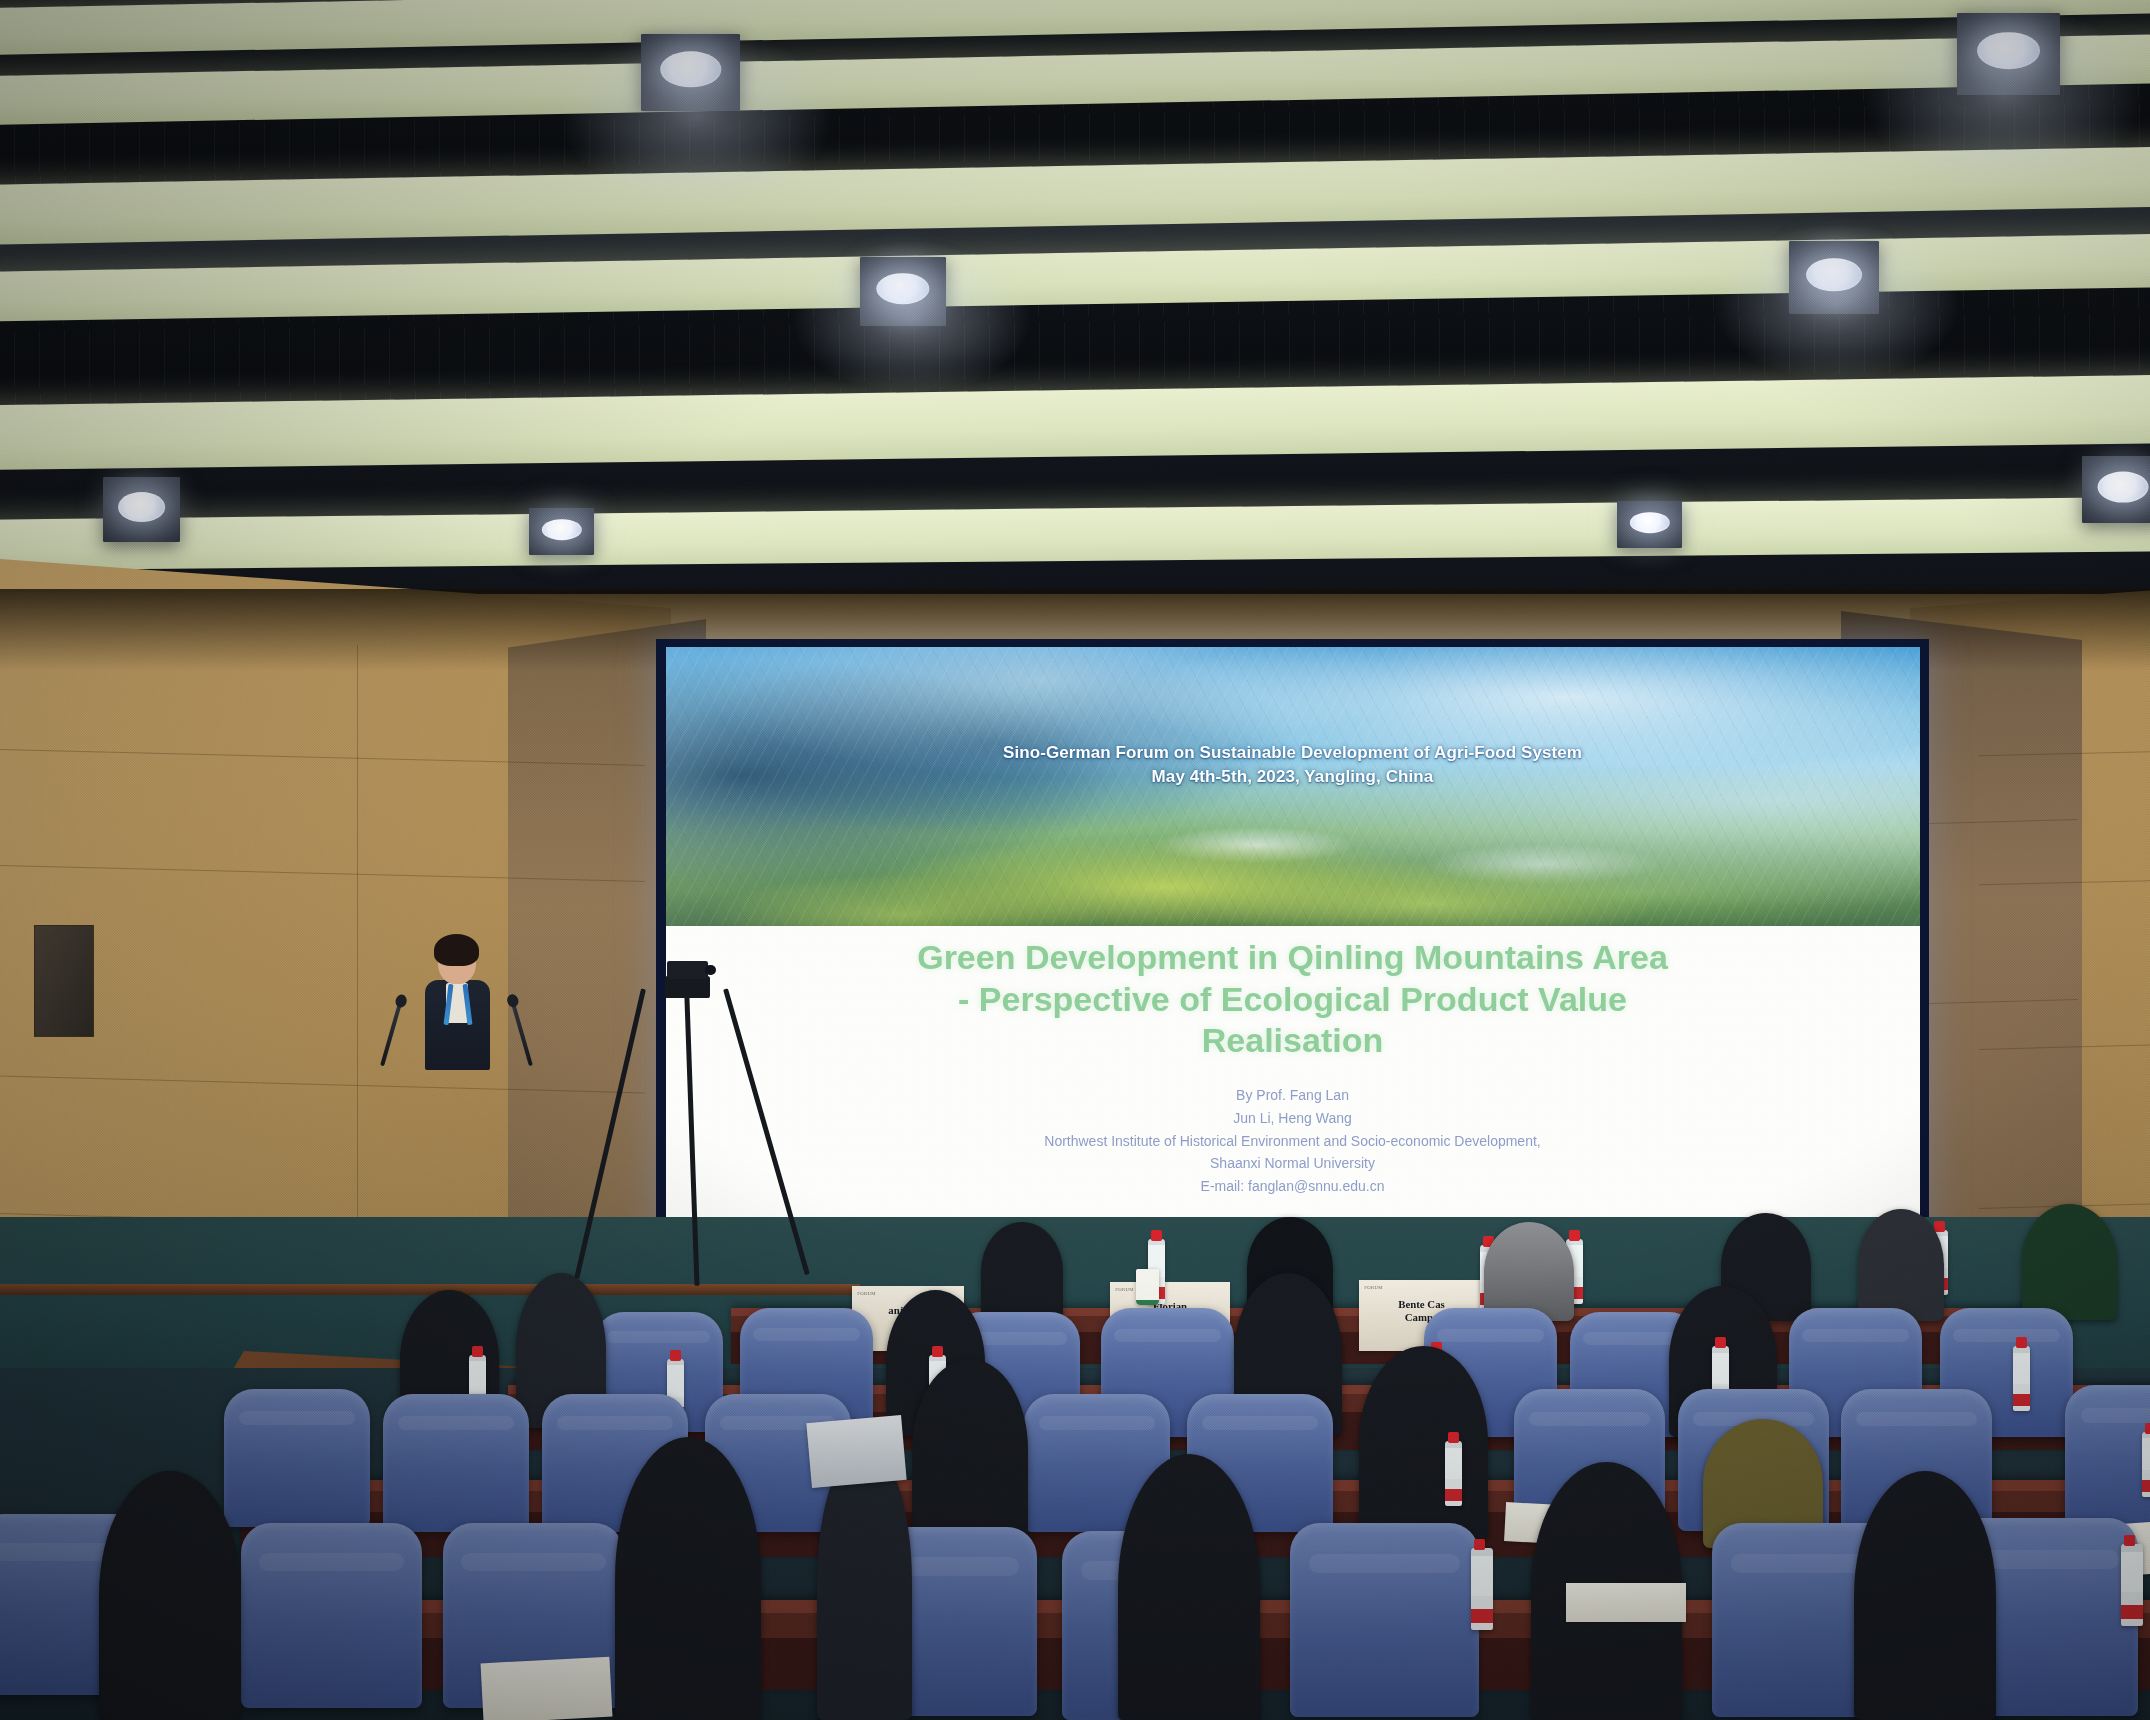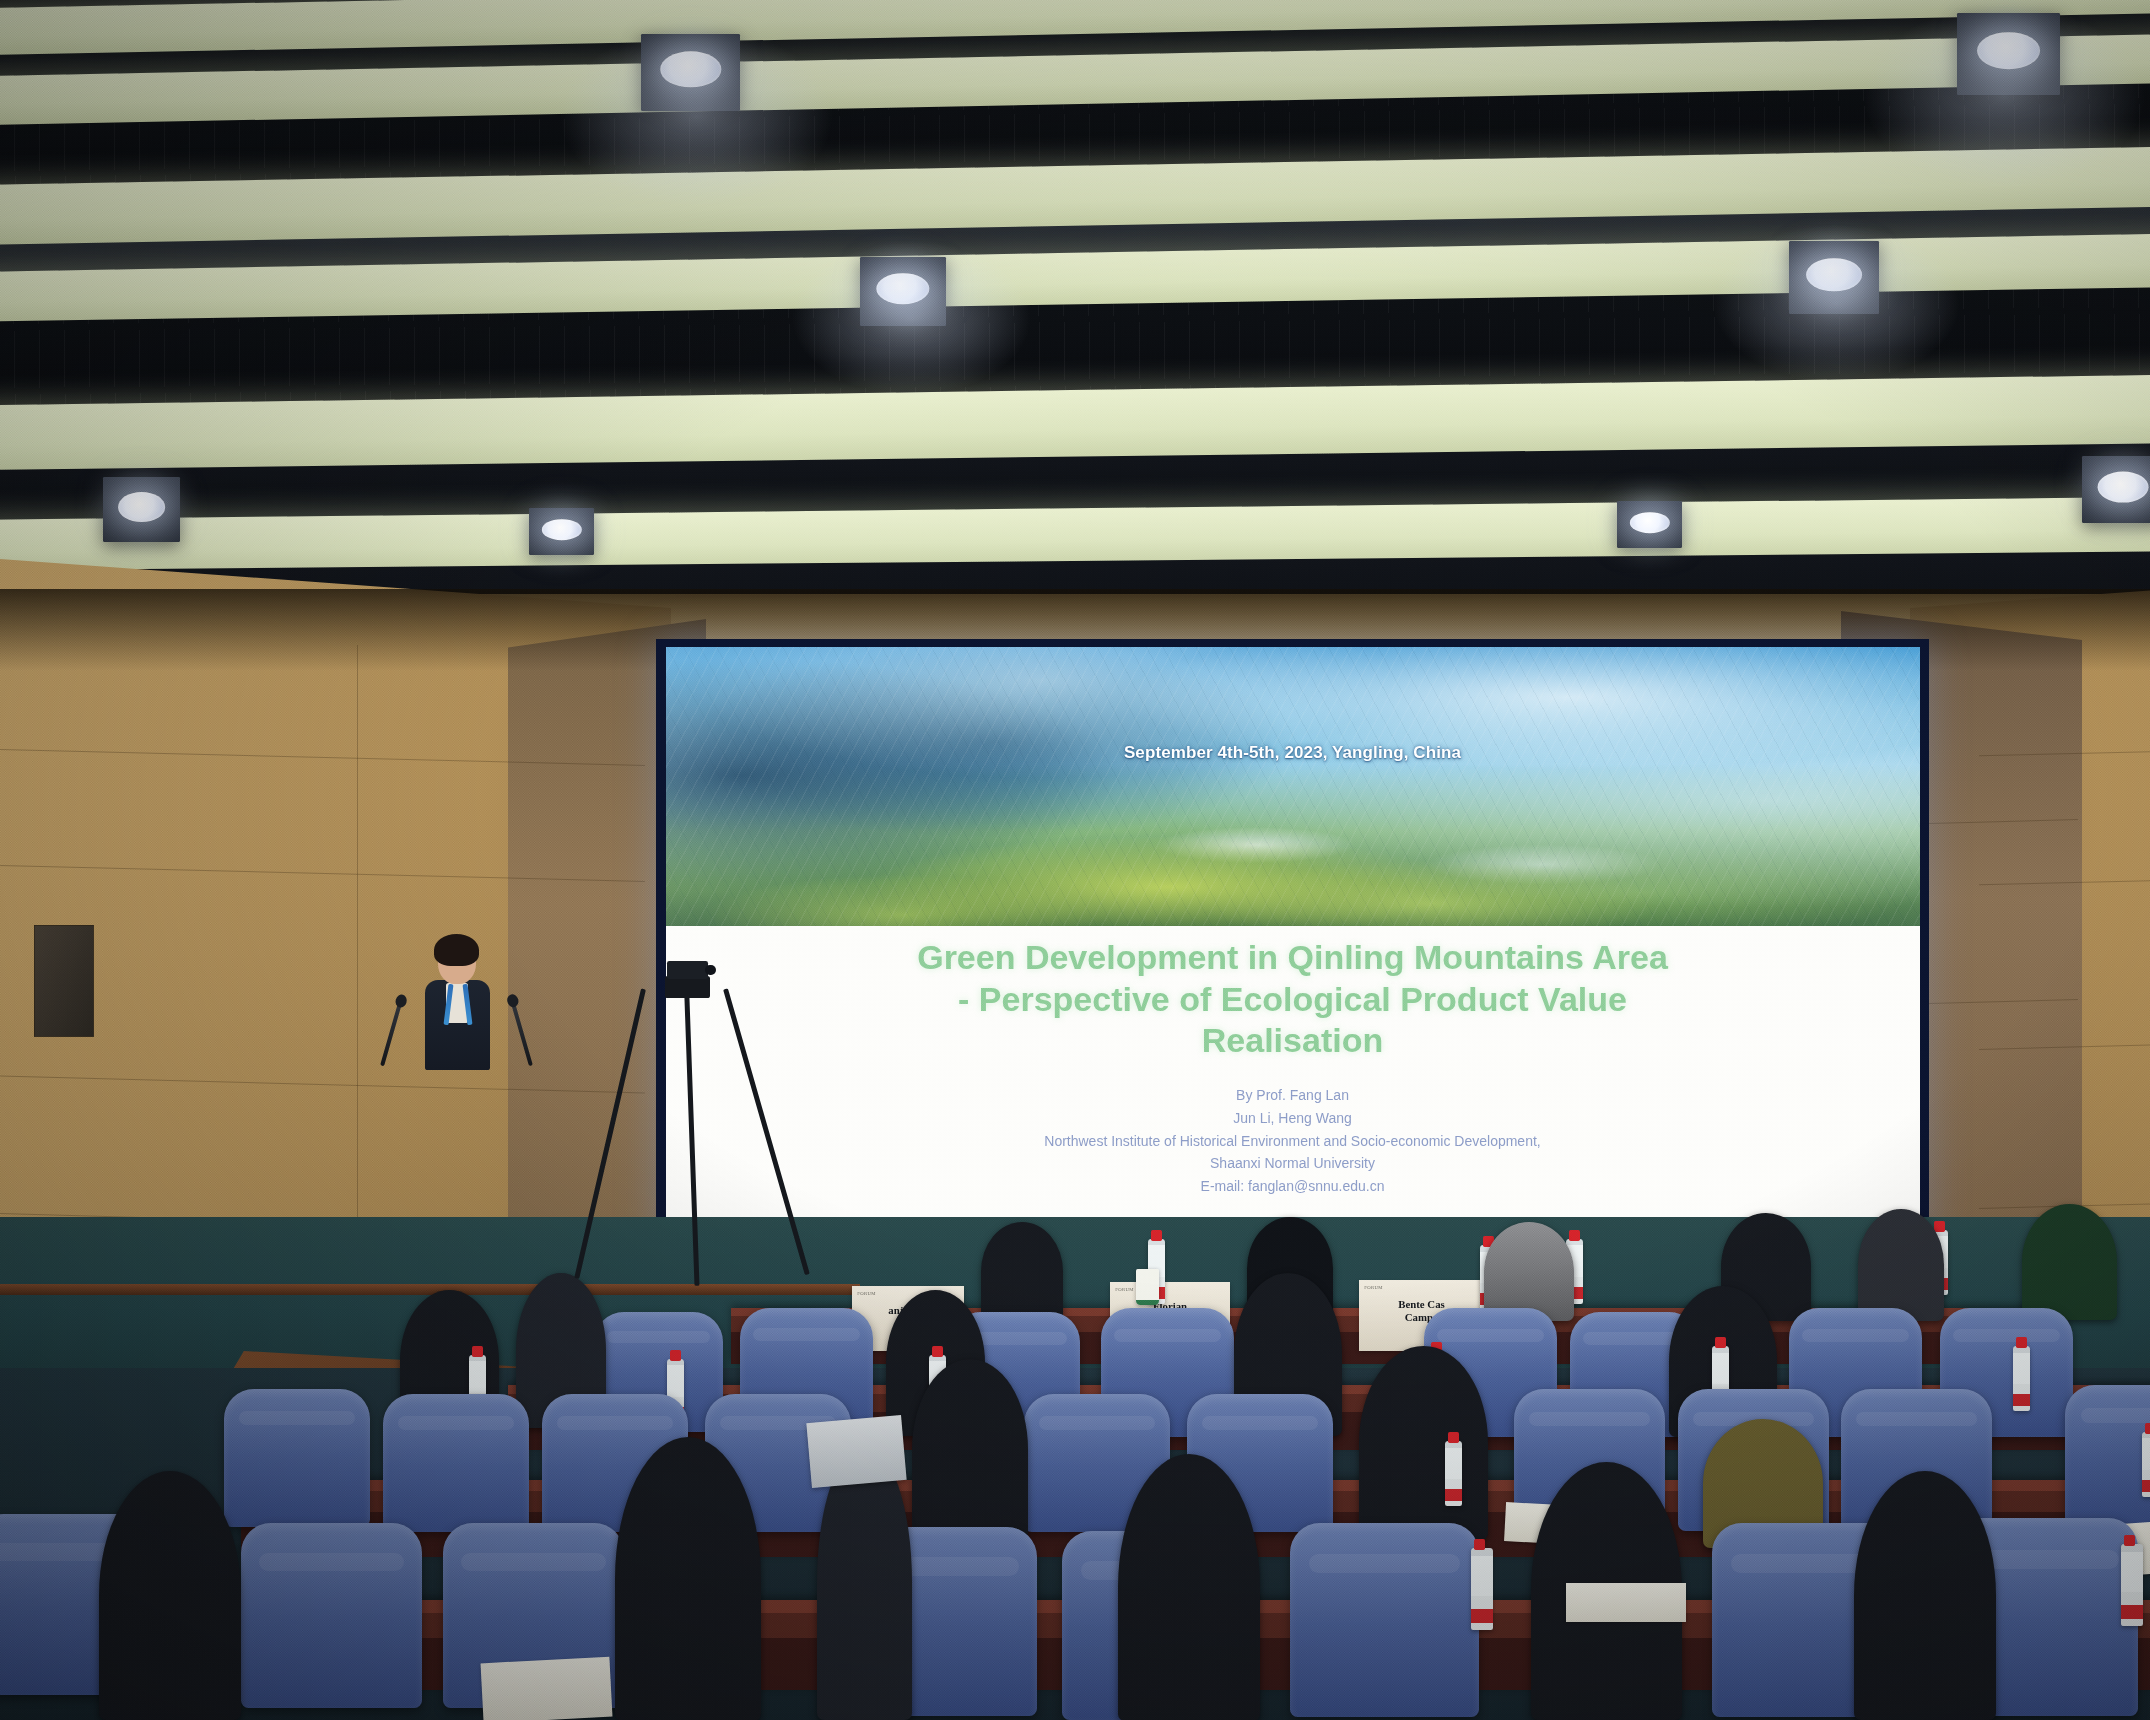--- a/index.html
+++ b/index.html
@@ -410,21 +410,22 @@
   <div class="seam" style="left:1854px; top:1002px; width:224px; transform:rotate(-1.5deg);"></div>
 
   <div class="vent"></div>
 
   <div class="screen-frame">
     <div class="screen">
 
       <div class="slide-photo"></div>
 
       <div class="slide-photo-head">
-        <div class="l2">September 4th-5th, 2023,  Yangling, China</div>
+        <div class="l1">Sino-German Forum on Sustainable Development of Agri-Food System</div>
+        <div class="l2">May 4th-5th, 2023,  Yangling, China</div>
       </div>
 
       <div class="slide-title">
         <div>Green Development in Qinling Mountains Area</div>
         <div>- Perspective of Ecological Product Value</div>
         <div>Realisation</div>
       </div>
 
       <div class="slide-authors">
         <div>By  Prof. Fang Lan</div>

